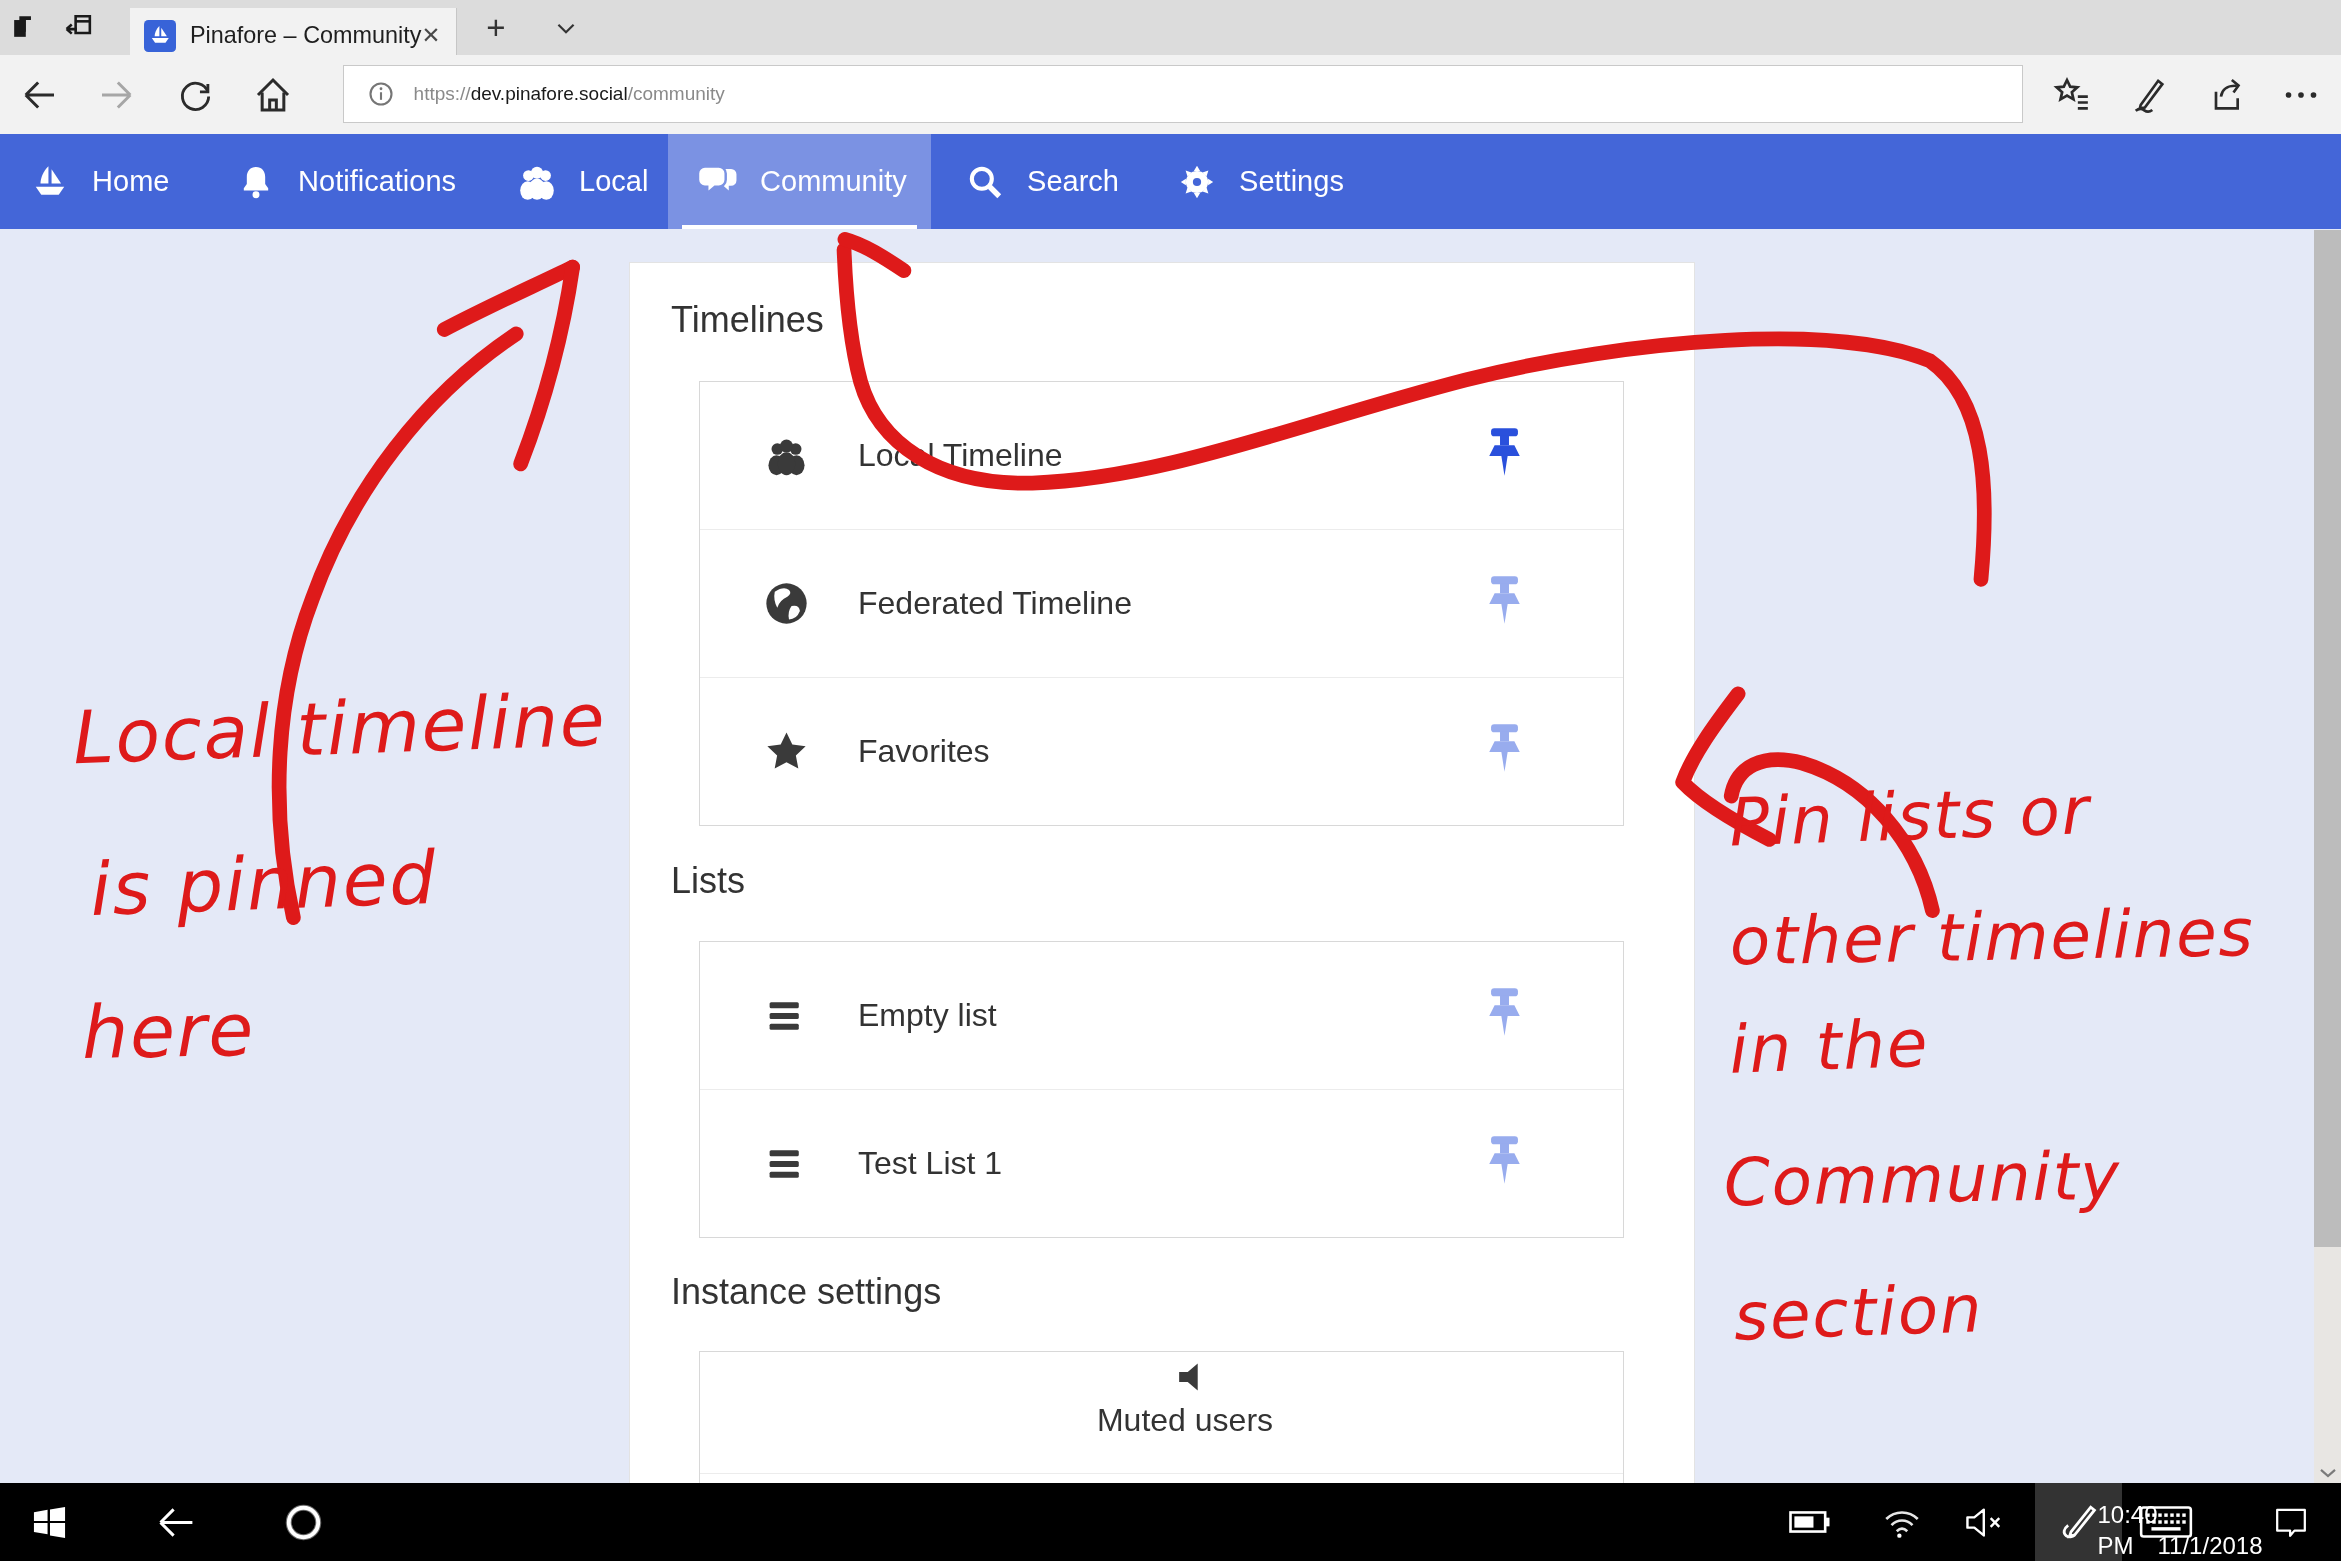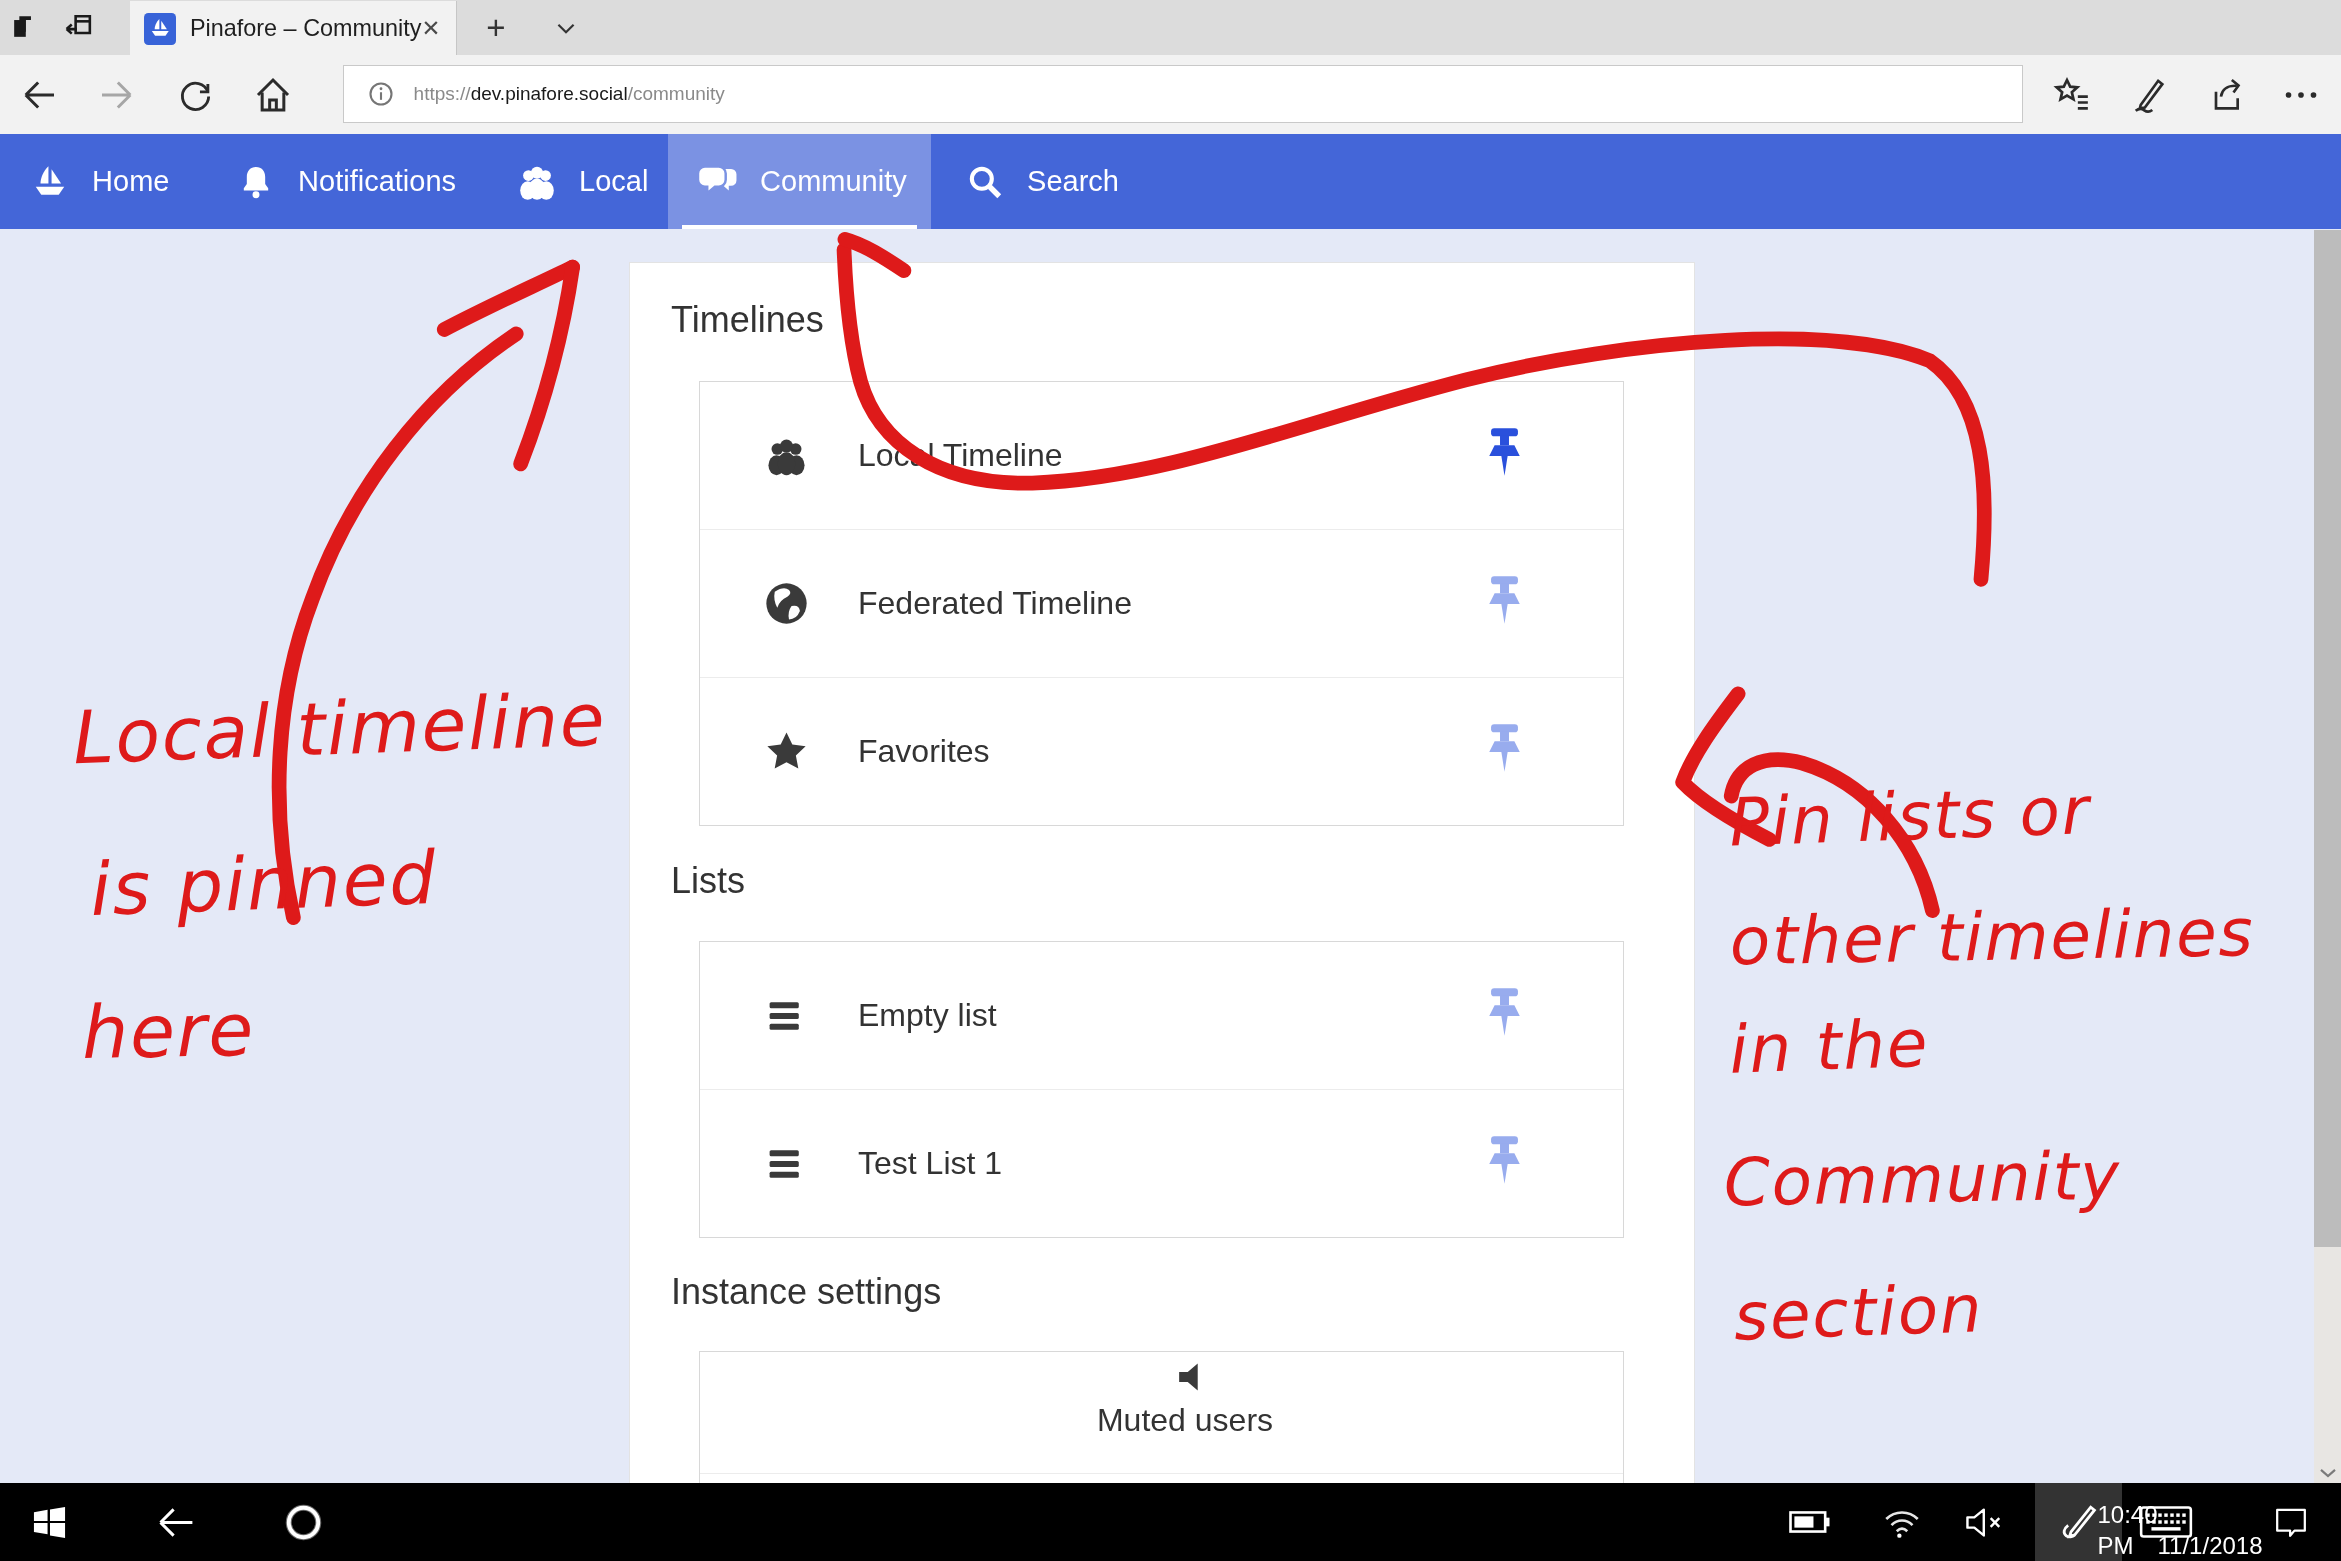--- a/index.html
+++ b/index.html
@@ -3,21 +3,21 @@
 <meta charset="utf-8">
 <style>
   html,body{margin:0;padding:0;background:#000;}
   #stage{position:relative;width:2342px;height:1561px;overflow:hidden;
          font-family:"Liberation Sans",sans-serif;background:#e4e9f7;}
 
   
   .tabbar{position:absolute;left:0;top:0;width:2342px;height:55px;background:#dcdcdc;}
   .winbtn{position:absolute;top:8.7px;width:35px;height:36px;display:flex;align-items:center;justify-content:center;}
   #winbtn-1{left:7px;} #winbtn-2{left:62px;}
-  .tab-active{position:absolute;left:130px;top:1px;width:326px;height:55px;background:#f2f2f2;
+  .tab-active{position:absolute;left:130px;top:8px;width:326px;height:55px;background:#f2f2f2;
               display:flex;align-items:center;border-right:0.9px solid #c6c6c6;}
   .favicon{width:32px;height:32px;border-radius:4.3px;background:#3863d8;margin-left:14px;
            display:flex;align-items:center;justify-content:center;flex:0 0 auto;}
   .tab-title{font-size:23.4px;color:#1f1f1f;margin-left:14px;white-space:nowrap;flex:1;}
   .tab-close{font-size:22.6px;color:#4a4a4a;margin-right:15.6px;cursor:default;}
   .tabctl{position:absolute;top:0;height:55px;display:flex;align-items:center;justify-content:center;color:#333;}
   #newtab{left:475px;width:42px;font-size:33px;font-weight:300;}
   #tabmenu{left:545px;width:42px;}
 
   
@@ -218,20 +218,30 @@
         <span class="lbl">Community</span>
       </div>
       <div class="nav-item" style="left: 935px;">
         <span class="nav-ic">
           <svg width="38" height="38" viewBox="0 0 24 24" fill="none" stroke="#ffffff" stroke-width="2.6">
             <circle cx="10" cy="10" r="6.3"></circle>
             <path d="m15 15 6 6" stroke-width="3.4"></path>
           </svg>
         </span>
         <span class="lbl">Search</span>
+      </div>
+      <div class="nav-item" style="left: 1147px;">
+        <span class="nav-ic">
+          <svg width="38" height="38" viewBox="0 0 24 24" fill="#ffffff">
+            <path d="M12 1.8 14 5h-4zM12 22.2 10 19h4zM1.8 12 5 10v4zM22.2 12 19 14v-4zM4.8 4.8 8.5 6 6 8.5zM19.2 19.2 15.5 18l2.5-2.5zM19.2 4.8 18 8.5 15.5 6zM4.8 19.2 6 15.5 8.5 18z"></path>
+            <circle cx="12" cy="12" r="7"></circle>
+            <circle cx="12" cy="12" r="2.6" fill="#4466d8"></circle>
+          </svg>
+        </span>
+        <span class="lbl">Settings</span>
       </div>
     </div>
 
   <div class="content"></div>
   <div class="card" id="card">
       <div class="card-heading" id="heading-0">Timelines</div>
       <div class="row-group" id="group-0">
         <div class="row">
           <span class="row-ic">
             <svg width="43" height="40" viewBox="0 0 56 52" fill="#3a3a3a">

